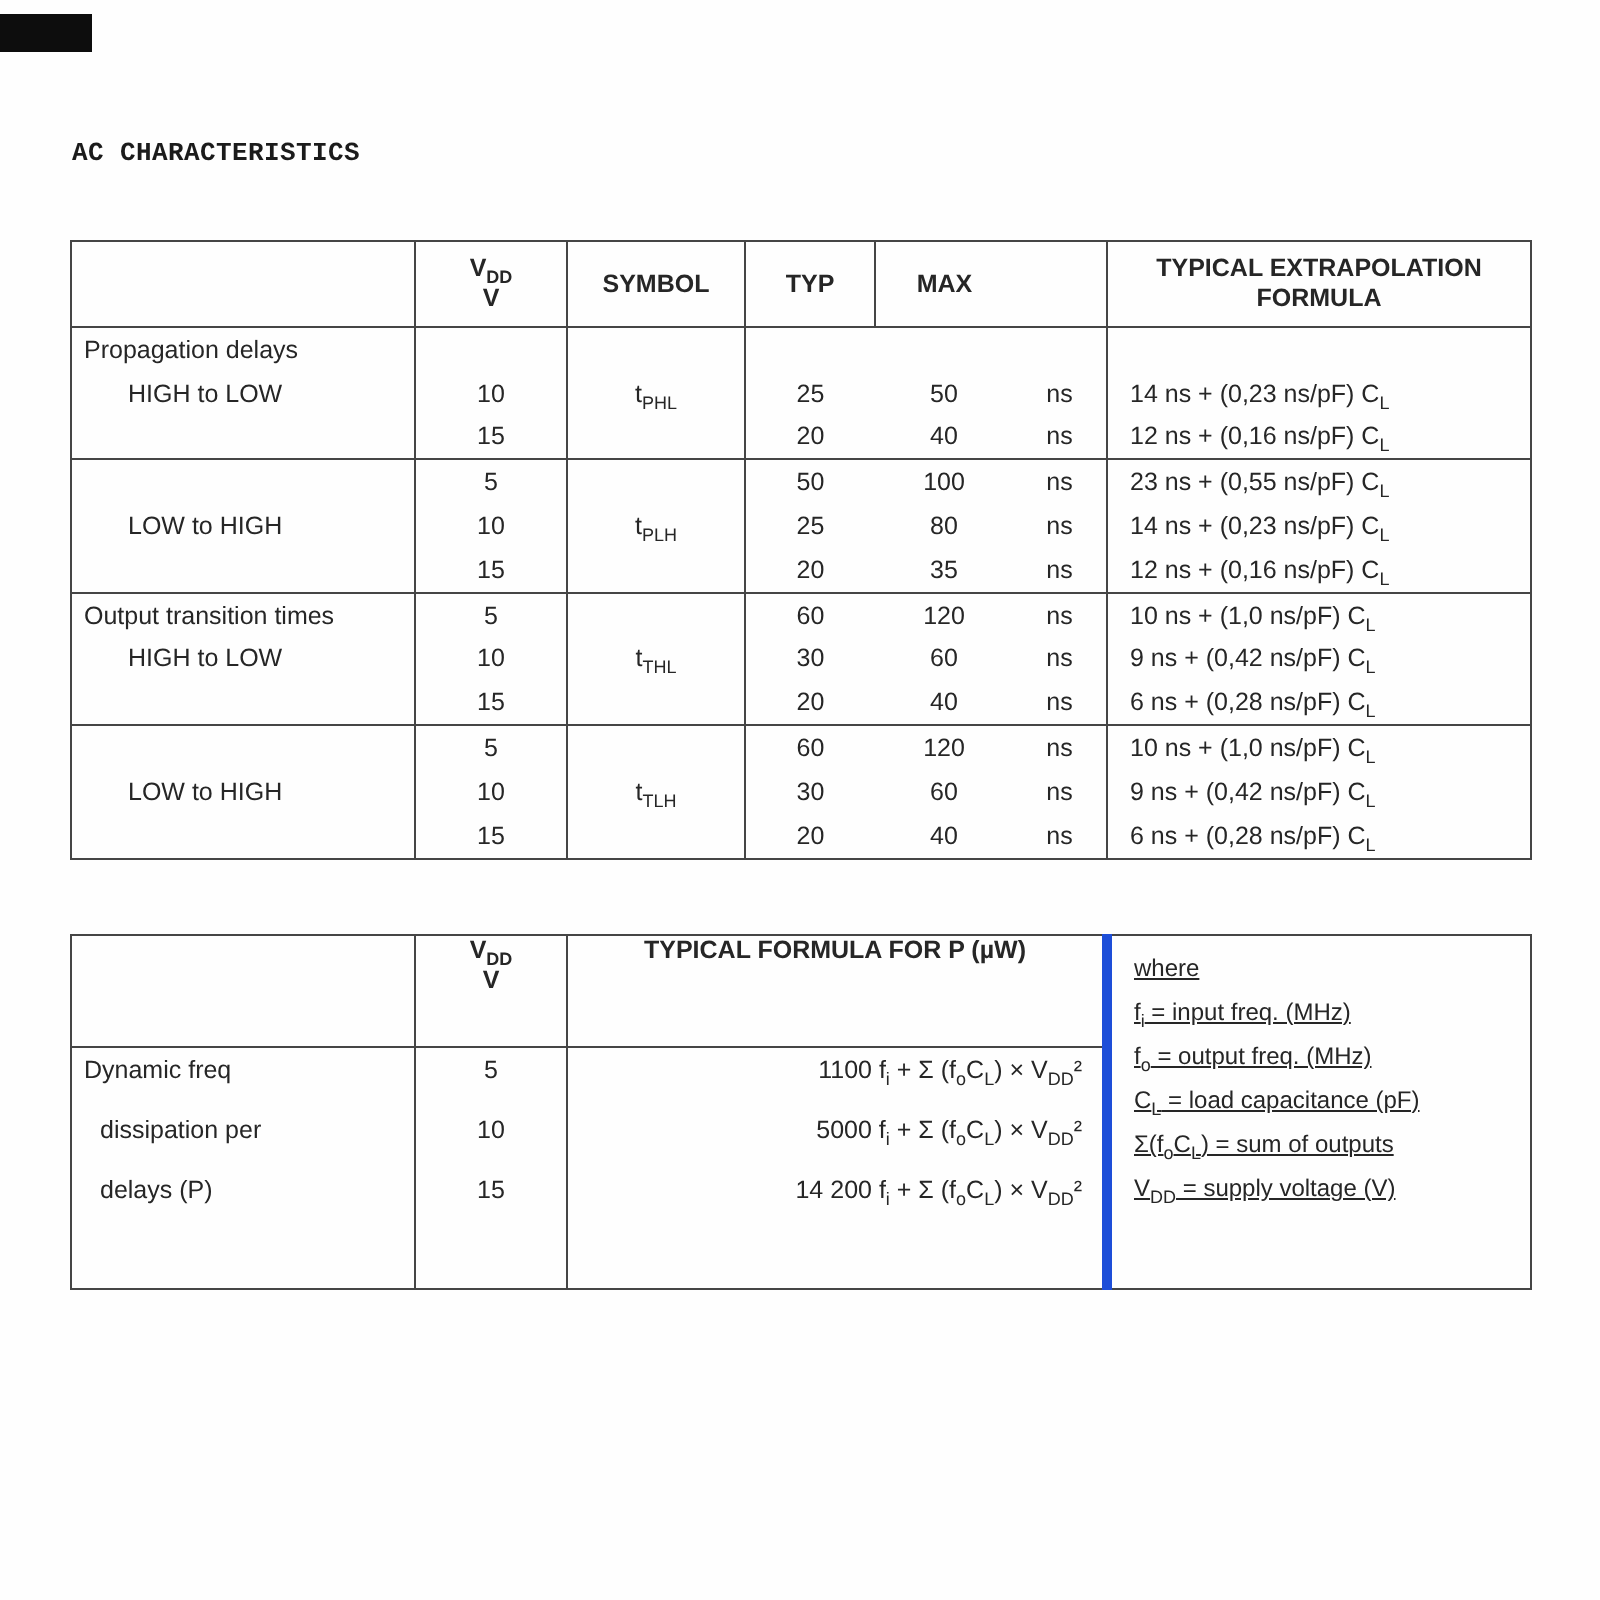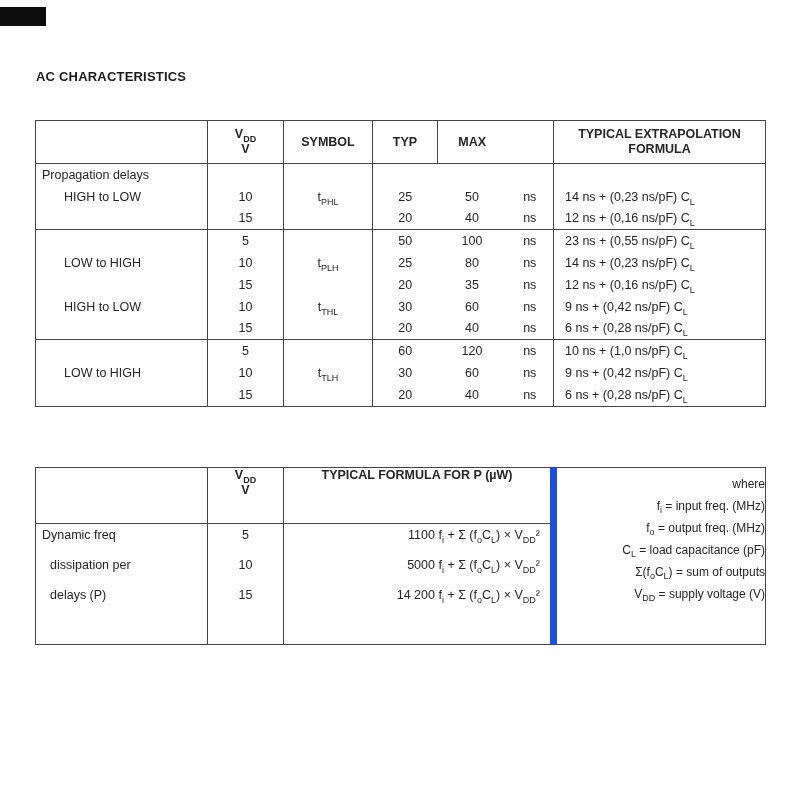--- a/index.html
+++ b/index.html
@@ -3,21 +3,21 @@
 <meta charset="utf-8">
 <style>
   html,body{margin:0;padding:0;}
   body{
     width:800px;height:800px;background:#ffffff;position:relative;
     font-family:"Liberation Sans",sans-serif;color:#222222;
     -webkit-font-smoothing:antialiased;
   }
   .page{position:absolute;inset:0;background:#fefefe;overflow:hidden;}
   .marker{position:absolute;left:0;top:7px;width:46px;height:19px;background:#0d0d0d;}
-  .title{position:absolute;left:36px;top:69px;font-size:13px;font-weight:bold;letter-spacing:.2px;color:#1b1b1b;}
+  .title{position:absolute;left:36px;top:69px;font-size:13px;font-weight:bold;letter-spacing:.2px;color:#1b1b1b;font-family:Liberation Mono, monospace;}
   .conds{position:absolute;left:36px;top:95px;font-size:12px;color:#2a2a2a;}
 
   table{border-collapse:collapse;table-layout:fixed;position:absolute;left:35px;border:1.5px solid #454545;}
   td{padding:0;font-size:12.5px;color:#262626;vertical-align:middle;overflow:hidden;white-space:nowrap;}
   sub{font-size:9px;line-height:0;}
 
   .t1{top:120px;width:730px;}
   .t1 tr td{height:21.8px;}
   tr.hdr td{font-weight:bold;border-bottom:1px solid #454545;height:42px;line-height:1.2;text-align:center;}
   .bl{border-left:1px solid #454545;}
@@ -25,22 +25,22 @@
   .c{text-align:center;}
   .lab{text-align:left;padding-left:6px;}
   .ind1{padding-left:14px;}
   .ind2{padding-left:28px;margin-top:45px;}
   .frm{text-align:left;padding-left:11px;}
 
   .t2{top:467px;width:730px;height:178px;}
   .t2 tr.hdr td{height:40px;}
   .t2 td{height:22px;line-height:22px;vertical-align:top;}
   .frm2{text-align:right;padding-right:10px;margin-top:37px;}
-  .t2 td.notes{font-weight:normal;border-bottom:none;border-left:7px solid #1d4ed8;
-    text-align:right;vertical-align:top;padding:5px 0 0 11px;}
+  .t2 td.notes{font-weight:normal;border-bottom:none;border-left:5px solid #1d4ed8;
+    text-align:left;vertical-align:top;padding:5px 0 0 11px;text-decoration:underline;}
   .t2 td.notes div{height:22px;line-height:22px;font-size:12px;}
 </style>
 </head>
 <body>
 
 <div class="page">
 
   <div class="marker"></div>
 
   <div class="title">AC CHARACTERISTICS</div>
@@ -115,20 +115,29 @@
     <tr>
       <td class="lab"></td>
       <td class="bl c">15</td>
       <td class="bl"></td>
       <td class="bl c">20</td>
       <td class="c">35</td>
       <td class="c">ns</td>
       <td class="bl frm">12 ns + (0,16 ns/pF) C<sub>L</sub></td>
     </tr>
 
+    <tr class="gs">
+      <td class="lab">Output transition times</td>
+      <td class="bl c">5</td>
+      <td class="bl"></td>
+      <td class="bl c">60</td>
+      <td class="c">120</td>
+      <td class="c">ns</td>
+      <td class="bl frm">10 ns + (1,0 ns/pF) C<sub>L</sub></td>
+    </tr>
     <tr>
       <td class="lab ind2">HIGH to LOW</td>
       <td class="bl c">10</td>
       <td class="bl c">t<sub>THL</sub></td>
       <td class="bl c">30</td>
       <td class="c">60</td>
       <td class="c">ns</td>
       <td class="bl frm">9 ns + (0,42 ns/pF) C<sub>L</sub></td>
     </tr>
     <tr>

